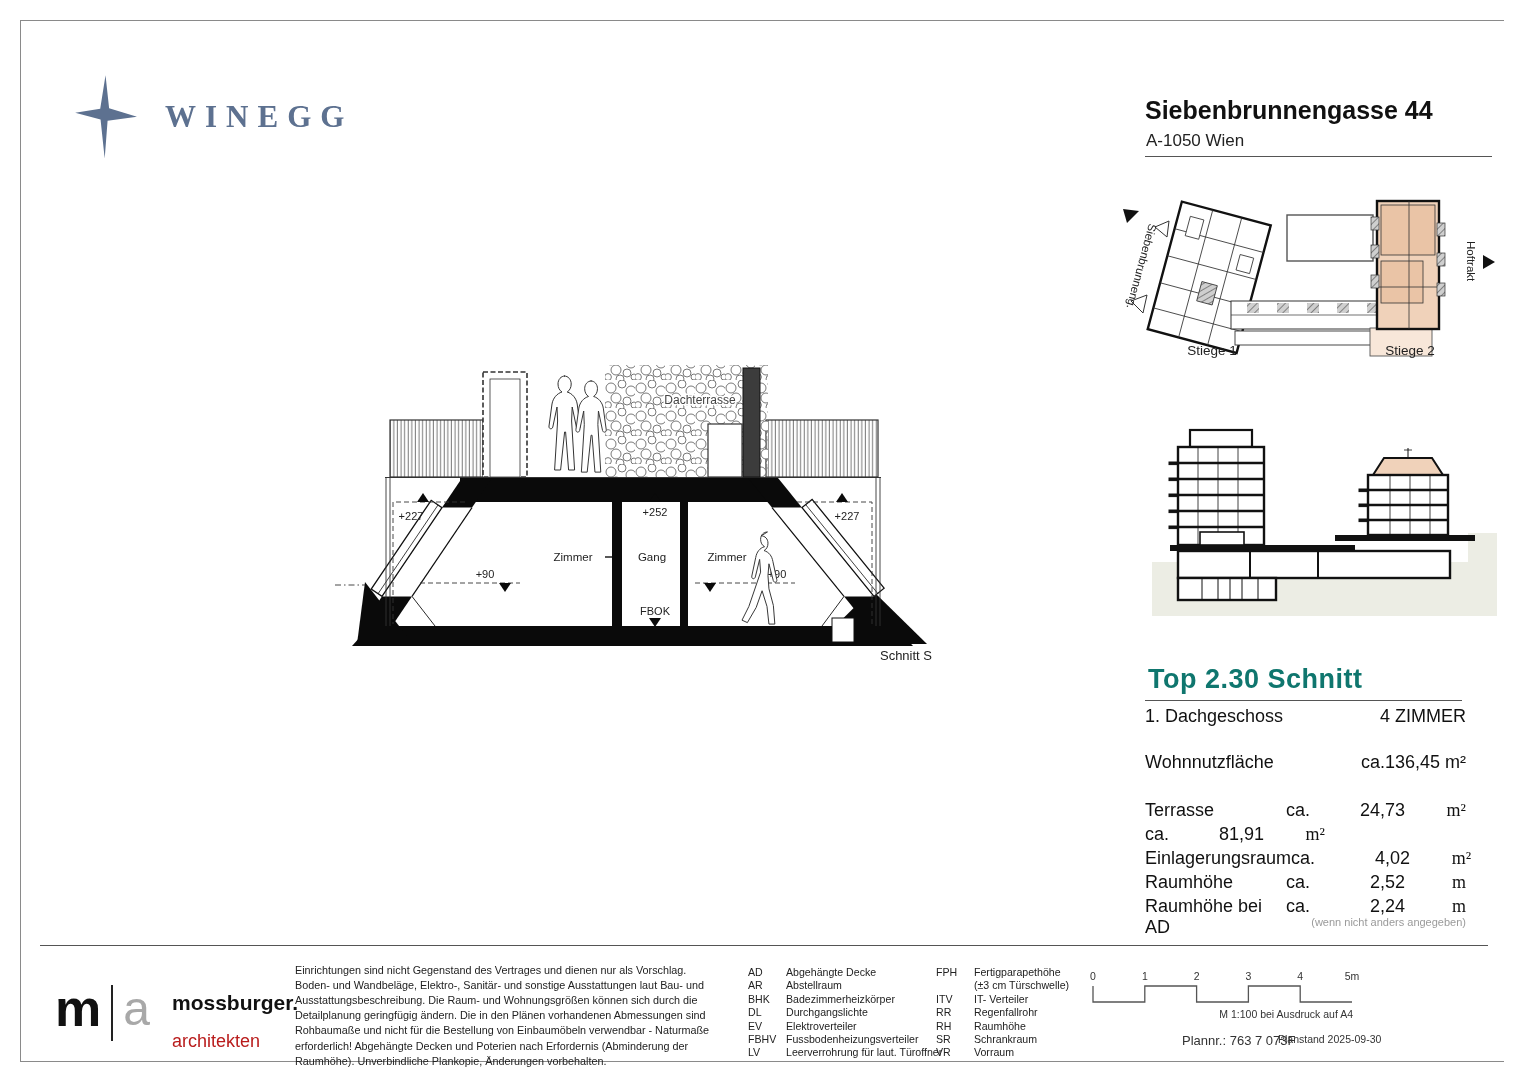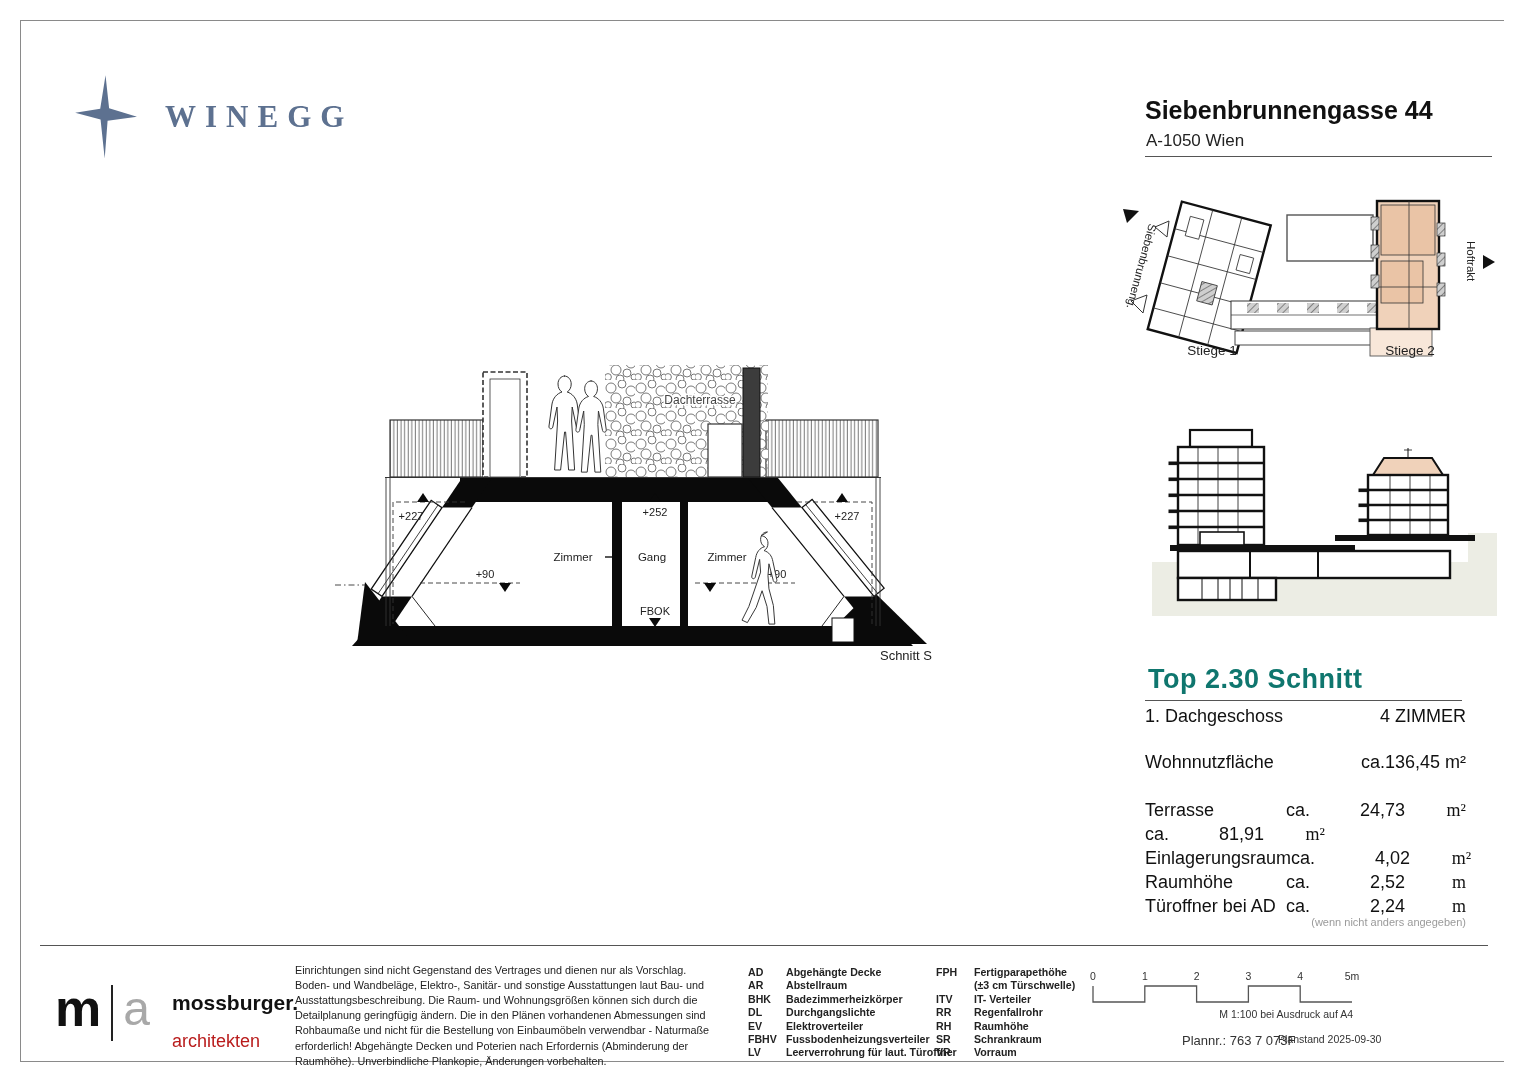--- a/index.html
+++ b/index.html
@@ -35,21 +35,21 @@
   .foot-rule{left:40px;top:945px;width:1448px;height:0;border-top:1px solid #555;}
   .ma-logo{left:55px;top:985px;display:flex;align-items:flex-start;}
   .ma-m{font-size:52px;font-weight:700;line-height:0.9;color:#111;}
   .ma-bar{width:2px;height:56px;background:#222;margin:0 10px;}
   .ma-a{font-size:48px;line-height:1.0;color:#a8a8a8;}
   .ma-text{margin-left:22px;padding-top:6px;}
   .ma-name{font-size:21px;font-weight:700;color:#111;}
   .ma-sub{font-size:18px;color:#b91c1c;margin-top:16px;}
   .disclaimer{left:295px;top:963px;width:425px;font-size:10.8px;line-height:1.4;color:#222;}
   .legend{top:966px;font-size:10.6px;color:#222;line-height:13.4px;}
-  .legend table{border-collapse:collapse;font-weight:bold;}
+  .legend table{border-collapse:collapse;}
   .legend td{padding:0;vertical-align:top;line-height:13.4px;}
   .legend td.ab{width:38px;}
   .l1{left:748px;}
   .l2{left:936px;}
   .scale-note{left:1085px;top:1008px;width:268px;text-align:right;font-size:10.5px;color:#333;}
   .plan-no{left:1182px;top:1033px;font-size:13px;color:#333;}
   .plan-date{left:1278px;top:1033px;font-size:10.5px;color:#333;}
 
   svg text{font-family:"Liberation Sans",sans-serif;}
 </style>
@@ -322,21 +322,21 @@
   </div>
   <div class="abs unit-row" style="top:872px;">
     <span class="lbl">Raumhöhe</span>
     <span class="ntab">
         <span class="ca">ca.</span>
         <span class="val">2,52</span>
         <span class="unit">m</span>
       </span>
   </div>
   <div class="abs unit-row" style="top:896px;">
-    <span class="lbl">Türoffner bei AD</span>
+    <span class="lbl">Raumhöhe bei AD</span>
     <span class="ntab">
         <span class="ca">ca.</span>
         <span class="val">2,24</span>
         <span class="unit">m</span>
       </span>
   </div>
   <div class="abs footnote">(wenn nicht anders angegeben)</div>
 
   <div class="abs foot-rule"></div>
 

